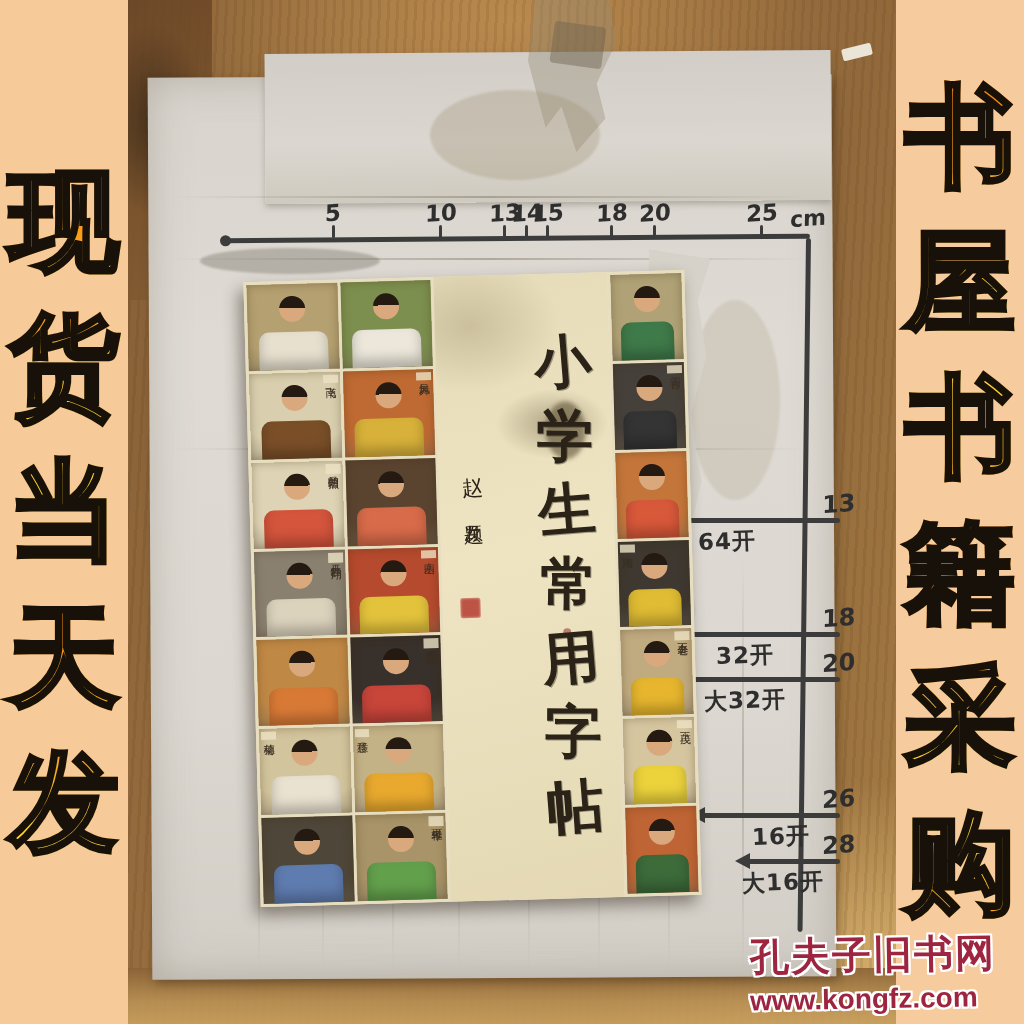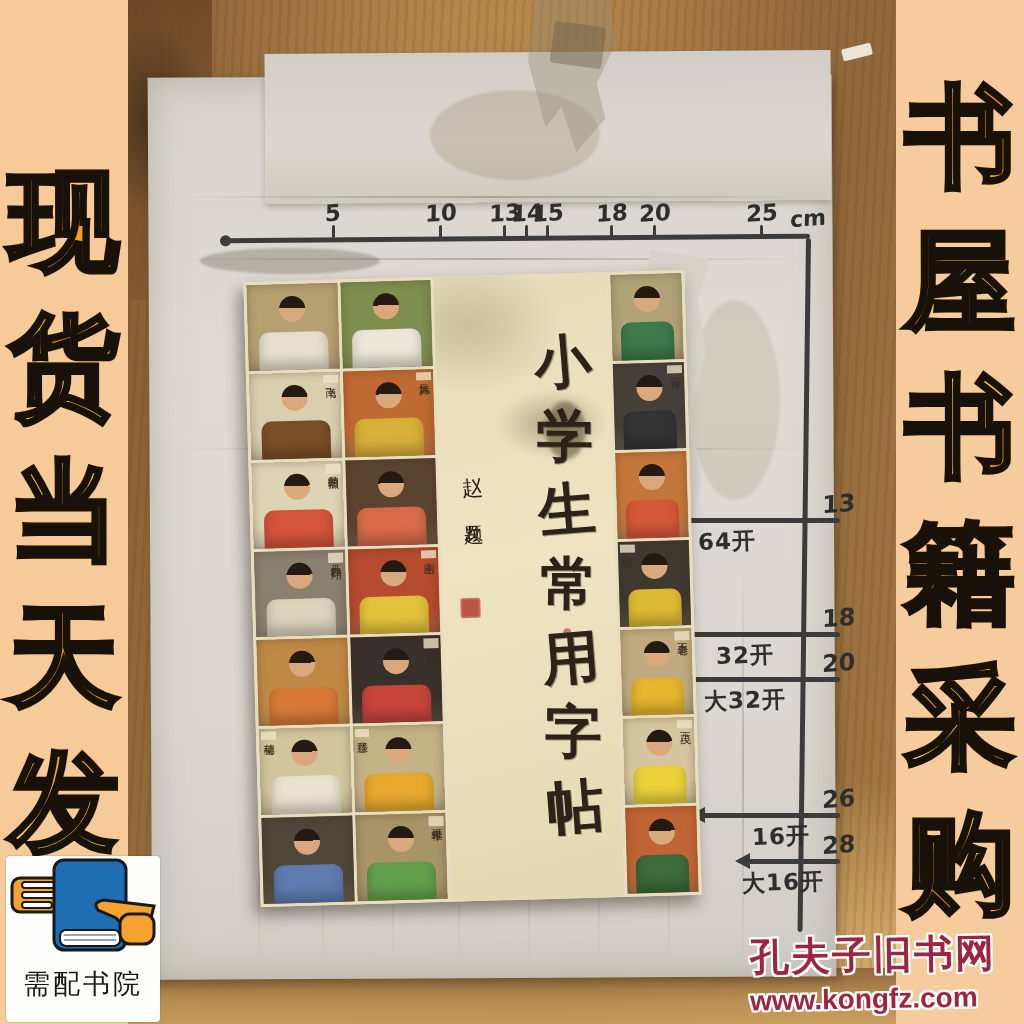--- a/index.html
+++ b/index.html
@@ -336,33 +336,18 @@
     <div id="banner-right-chars" class="bchars" style="top:64px">
         <span class="bchar g0">书</span>
         <span class="bchar g1">屋</span>
         <span class="bchar g2">书</span>
         <span class="bchar g0">籍</span>
         <span class="bchar g1">采</span>
         <span class="bchar g2">购</span>
       </div>
   </div>
 
-  <div class="abs logo-box z6">
-    <svg width="150" height="104" viewBox="0 0 150 104">
-      <rect x="4" y="22" width="58" height="34" rx="8" fill="#f6a233" stroke="#1a1a1a" stroke-width="3"></rect>
-      <rect x="14" y="26" width="34" height="6" rx="3" fill="#fff" stroke="#1a1a1a" stroke-width="2"></rect>
-      <rect x="14" y="36" width="34" height="6" rx="3" fill="#fff" stroke="#1a1a1a" stroke-width="2"></rect>
-      <rect x="14" y="46" width="30" height="6" rx="3" fill="#fff" stroke="#1a1a1a" stroke-width="2"></rect>
-      <rect x="46" y="4" width="72" height="90" rx="10" fill="#1f6eb4" stroke="#14181c" stroke-width="3"></rect>
-      <rect x="52" y="74" width="60" height="16" rx="6" fill="#fff" stroke="#14181c" stroke-width="2"></rect>
-      <line x1="56" y1="79" x2="108" y2="79" stroke="#9aa4ad" stroke-width="2"></line>
-      <line x1="56" y1="84" x2="108" y2="84" stroke="#9aa4ad" stroke-width="2"></line>
-      <path d="M146 50 L96 44 q-12 2 -6 10 l18 8 q14 16 32 12 Z" fill="#f6a233" stroke="#1a1a1a" stroke-width="3"></path>
-      <rect x="112" y="58" width="34" height="30" rx="10" fill="#f6a233" stroke="#1a1a1a" stroke-width="3"></rect>
-    </svg>
-    <div class="logo-text">需配书院</div>
-  </div>
 
   <div class="abs wm z6" style="color: rgb(158, 37, 64);">
     <div class="wm1 wm-outline">孔夫子旧书网</div>
     <div class="wm2 wm-outline">www.kongfz.com</div>
   </div>
 </div>
 
 </body></html>

